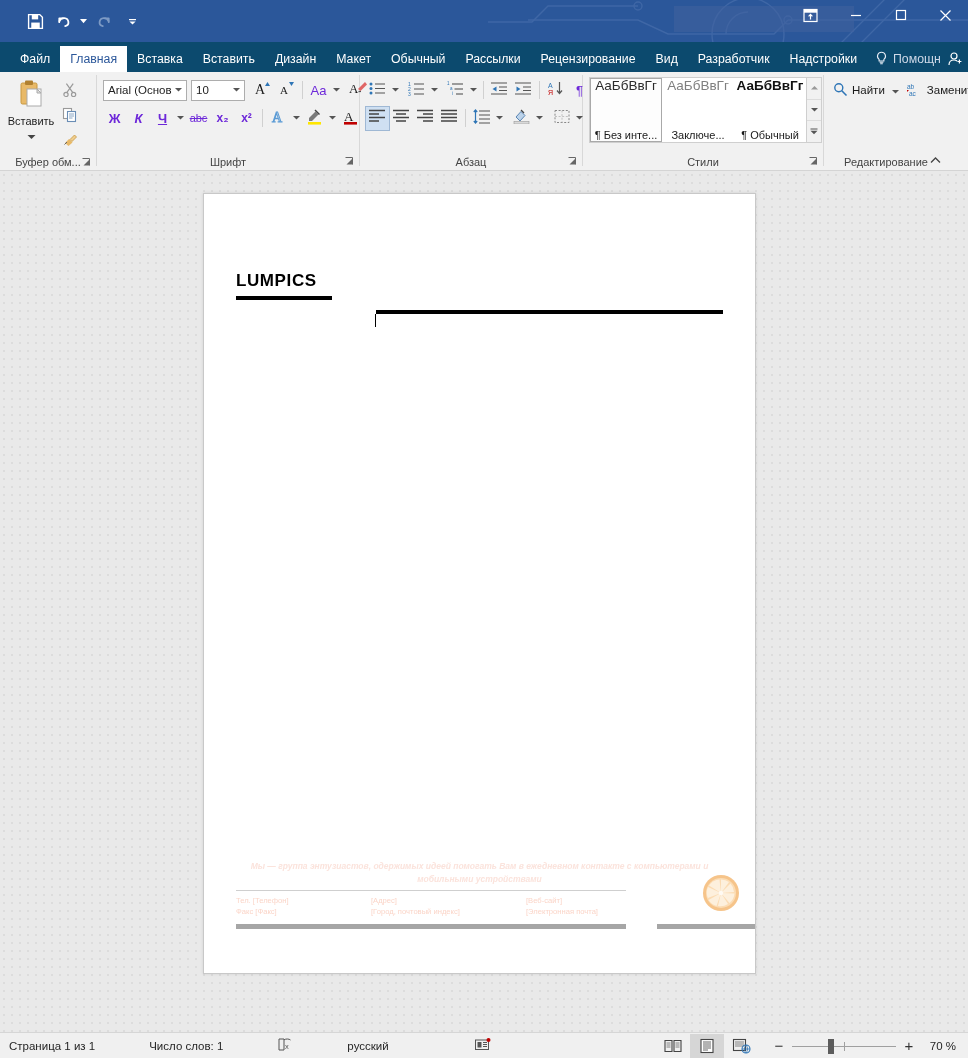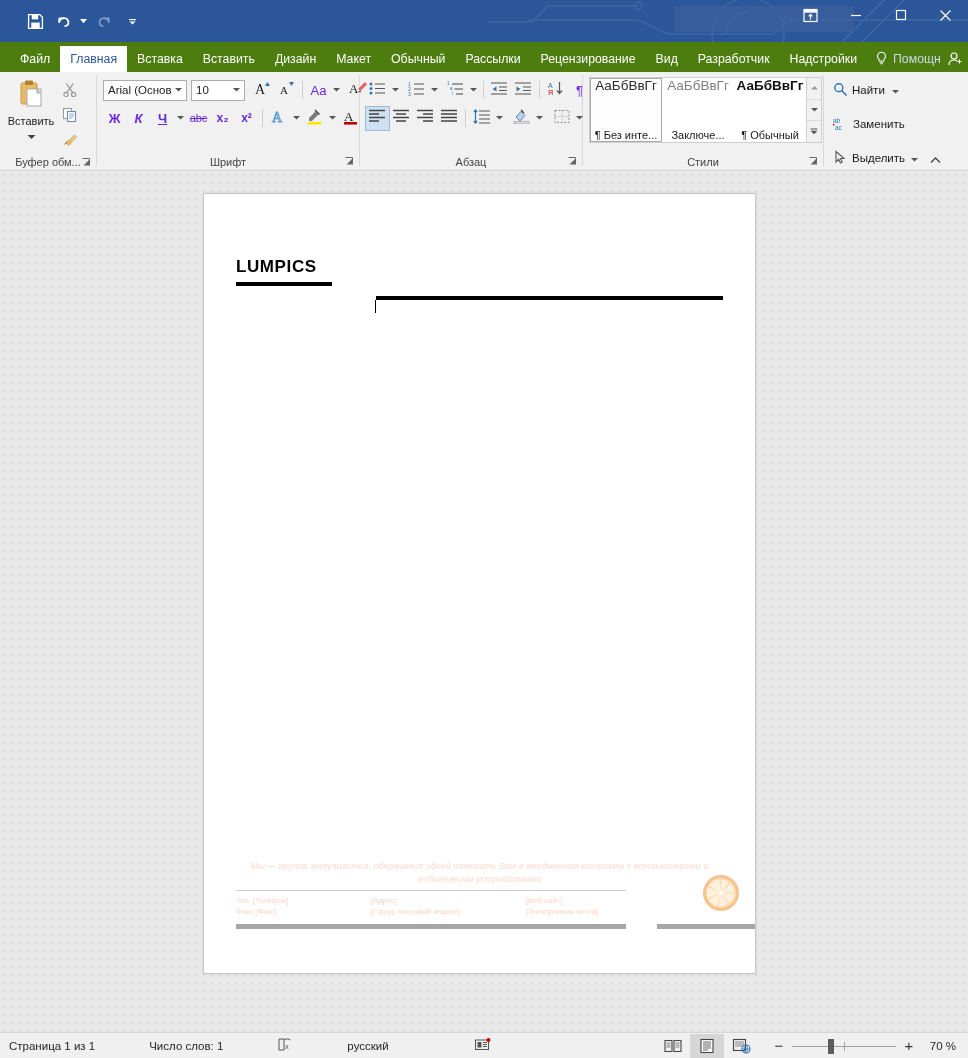--- a/index.html
+++ b/index.html
@@ -38,21 +38,21 @@
     top: 13px;
   }
   .win-ctrl { position: absolute; right: 0; top: 0; display: flex; z-index: 3; }
   .wc {
     width: 45px; height: 30px; display: flex; align-items: center; justify-content: center;
     cursor: default;
   }
 
   
   .tabstrip {
-    height: 30px; background: #4d7c0f; display: flex; align-items: flex-end;
+    height: 30px; background: #0c4a6e; display: flex; align-items: flex-end;
     position: relative; flex: none; padding-left: 10px;
   }
   .tab {
     height: 26px; padding: 0 10px; color: #ffffff; font-size: 12.3px;
     display: flex; align-items: center; cursor: default; white-space: nowrap;
   }
   .tab.active {
     background: #ffffff; color: #2b579a; font-weight: normal;
   }
   .tell-me {
@@ -135,21 +135,21 @@
   .style-prev.bold { font-weight: bold; color: #111; }
   .style-name { font-size: 11px; color: #1a1a1a; white-space: nowrap; }
   .style-scroll {
     width: 15px; display: flex; flex-direction: column; border-left: 1px solid #cfcfcf;
   }
   .ssbtn { flex: 1; display: flex; align-items: center; justify-content: center; cursor: default; background: #f1f1f1; }
   .ssbtn + .ssbtn { border-top: 1px solid #dcdcdc; }
 
   
   .editg { width: 124px; }
-  .editg-body { flex-direction: column; padding: 7px 2px 0 6px; gap: 12px; }
+  .editg-body { flex-direction: row; padding: 7px 2px 0 6px; gap: 2px; }
   .ebtn {
     display: flex; align-items: center; gap: 4px; height: 22px; padding: 0 3px;
     font-size: 11.5px; color: #1a1a1a; cursor: default;
   }
   .collapse-ribbon {
     position: absolute; right: 4px; bottom: 2px; width: 18px; height: 16px;
     display: flex; align-items: center; justify-content: center; cursor: default;
   }
 
   
@@ -157,21 +157,21 @@
     flex: 1; position: relative; overflow: hidden;
     background-color: #e9e9e9;
     background-image: radial-gradient(#dcdcdc 1px, transparent 1px);
     background-size: 8px 8px;
   }
   .page {
     position: absolute; left: 203px; top: 22px; width: 553px; height: 781px;
     background: #ffffff; border: 1px solid #c8c8c8;
     box-shadow: 0 0 3px rgba(0,0,0,.10);
   }
-  .doc-head { position: absolute; left: 32px; top: 64px; right: 32px; }
+  .doc-head { position: absolute; left: 32px; top: 78px; right: 32px; }
   .doc-title {
     font-family: "Liberation Sans", sans-serif; font-weight: bold;
     font-size: 17px; letter-spacing: .6px; color: #000; line-height: 1;
   }
   .rule-left { width: 96px; height: 4px; background: #000; margin-top: 7px; }
   .rule-right {
     position: absolute; left: 140px; right: 0; top: 38px; height: 4px; background: #000;
   }
   .caret-doc {
     position: absolute; left: 139px; top: 42px; width: 1px; height: 13px; background: #000;

